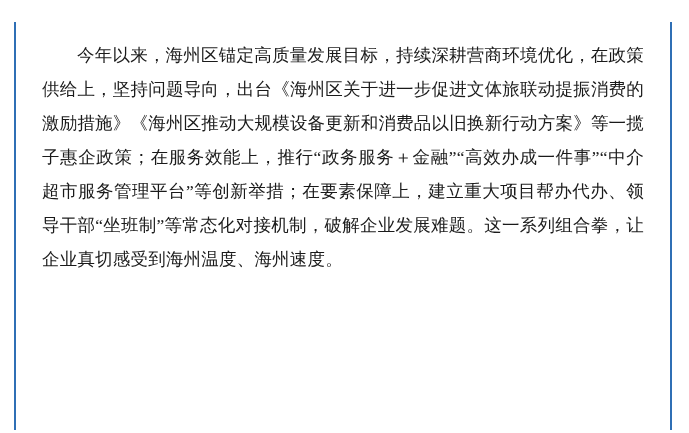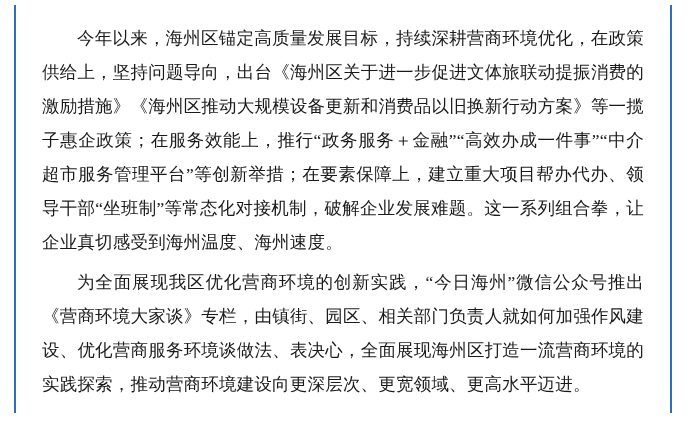--- a/index.html
+++ b/index.html
@@ -8,21 +8,21 @@
     background: #ffffff;
   }
   body {
     width: 689px;
     height: 433px;
     font-family: "Liberation Serif", serif;
   }
   #doc-frame {
     position: absolute;
     left: 14px;
-    top: 5px;
+    top: 22px;
     width: 658px;
     height: 408px;
     border-left: 2px solid #2f6fb5;
     border-right: 2px solid #2f6fb5;
     box-sizing: border-box;
     background: #ffffff;
   }
   #doc-body {
     padding: 16px 26px 0 26px;
   }
@@ -40,15 +40,14 @@
   .para + .para {
     margin-top: 6px;
   }
 </style>
 </head>
 <body>
 
 <div id="doc-frame" style="border-left-color: rgb(47, 111, 181); border-right-color: rgb(47, 111, 181);">
   <div id="doc-body">
     <p class="para">今年以来，海州区锚定高质量发展目标，持续深耕营商环境优化，在政策供给上，坚持问题导向，出台《海州区关于进一步促进文体旅联动提振消费的激励措施》《海州区推动大规模设备更新和消费品以旧换新行动方案》等一揽子惠企政策；在服务效能上，推行“政务服务＋金融”“高效办成一件事”“中介超市服务管理平台”等创新举措；在要素保障上，建立重大项目帮办代办、领导干部“坐班制”等常态化对接机制，破解企业发展难题。这一系列组合拳，让企业真切感受到海州温度、海州速度。</p>
-    <p class="para">为全面展现我区优化营商环境的创新实践，“今日海州”微信公众号推出《营商环境大家谈》专栏，由镇街、园区、相关部门负责人就如何加强作风建设、优化营商服务环境谈做法、表决心，全面展现海州区打造一流营商环境的实践探索，推动营商环境建设向更深层次、更宽领域、更高水平迈进。</p>
   </div>
 </div>
 
 </body></html>

